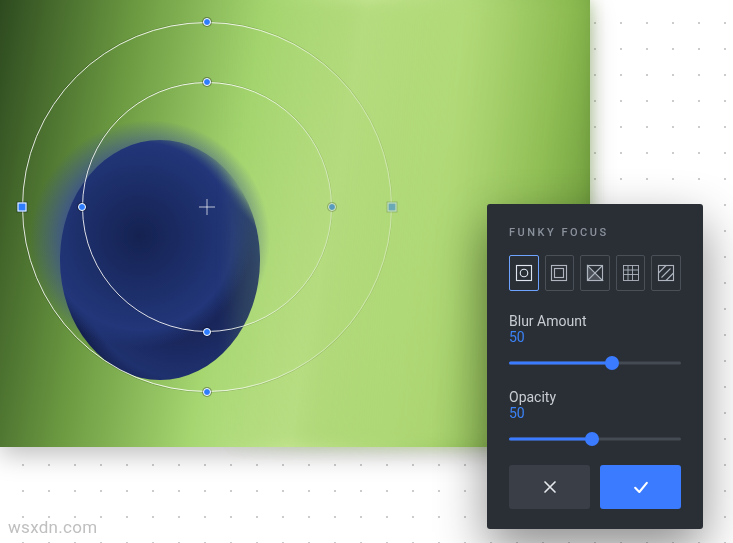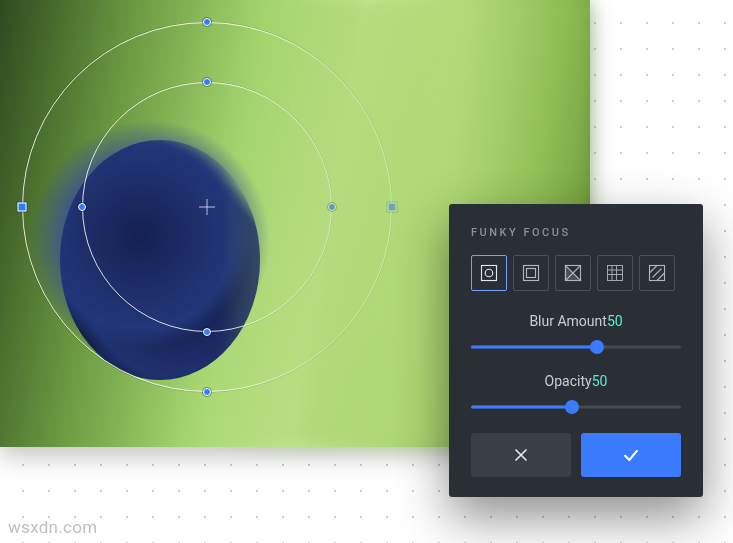--- a/index.html
+++ b/index.html
@@ -78,21 +78,21 @@
     transform: translate(-50%,-50%);
     box-shadow: 0 0 0 1px rgba(0,0,0,.3);
   }
   .handle.sq { border-radius: 0; width:9px; height:9px; }
   .handle.dot { border-radius:50%; }
   
   .panel {
     position: absolute;
     right: 30px;
     top: 204px;
-    width: 254px;
+    width: 216px;
     background: #2a2f36;
     border-radius: 3px;
     box-shadow: 0 20px 50px rgba(0,0,0,.45);
     padding: 22px 22px 20px 22px;
     color: #c9cdd3;
   }
   .panel-title {
     font-size: 11px;
     letter-spacing: 2.5px;
     color: #8a919b;
@@ -109,26 +109,27 @@
     border: 1px solid #4a5058;
     border-radius: 2px;
     display:flex; align-items:center; justify-content:center;
     cursor: pointer;
     color:#aeb5bf;
   }
   .tool.active { border-color:#6ea4ff; color:#dfe6f0; }
   .tool svg { width:18px; height:18px; }
   .slider-block { margin-bottom: 18px; }
   .slider-row {
-    display:flex; justify-content:center;
+    display:flex; justify-content:flex-end;
     font-size: 14px;
     color:#c9cdd3;
     margin-bottom: 10px;
-  }
-  .slider-row .val { color:#5eead4; }
+    flex-direction: column;
+  }
+  .slider-row .val { color:#3b82f6; }
   .slider {
     position: relative;
     height: 16px;
     cursor: pointer;
   }
   .track {
     position:absolute; left:0; right:0; top:50%;
     height:3px; transform:translateY(-50%);
     background:#454b53; border-radius:2px;
   }

